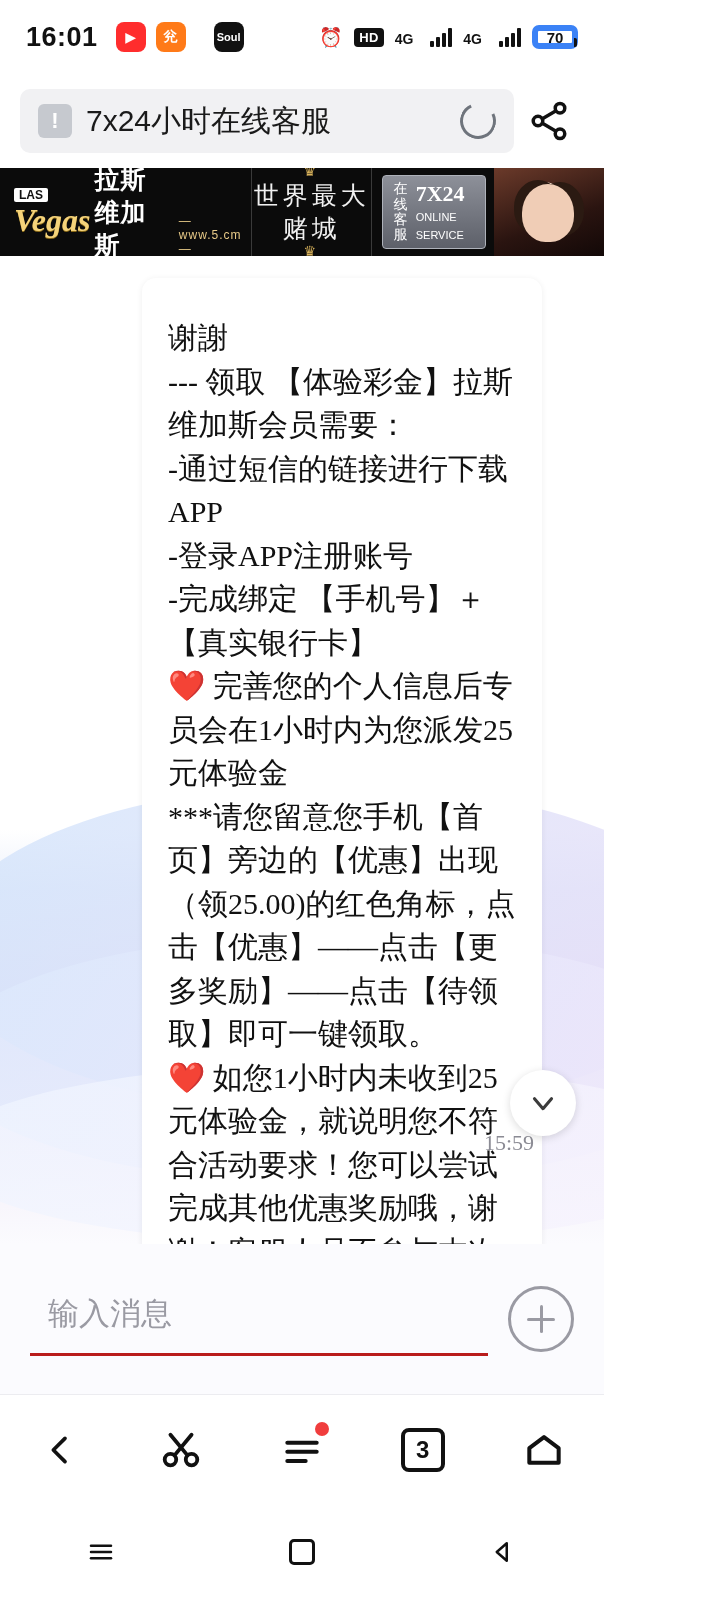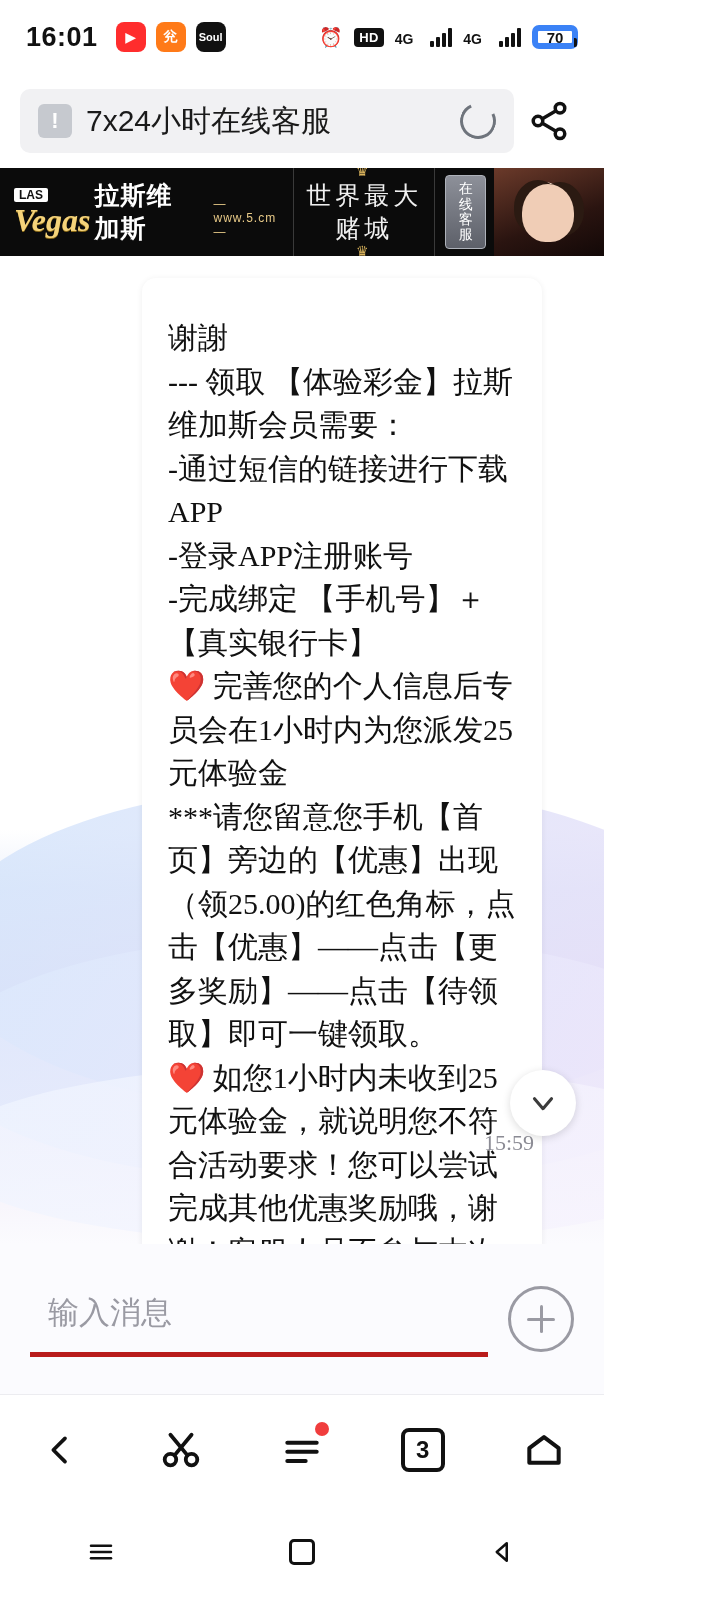--- a/index.html
+++ b/index.html
@@ -30,21 +30,21 @@
     margin-right: 18px;
   }
   .status-icons-left { display: flex; align-items: center; gap: 10px; }
   .app-badge {
     width: 30px; height: 30px; border-radius: 8px;
     display: flex; align-items: center; justify-content: center;
     font-size: 14px; color: #fff; font-weight: bold;
   }
   .badge-youtube { background: #ff2d2d; }
   .badge-orange  { background: #ff7a18; }
-  .badge-soul    { background: #111; font-size: 11px; }
+  .badge-soul    { background: #111; font-size: 11px; margin-left: 18px; }
   .status-right {
     margin-left: auto;
     display: flex; align-items: center; gap: 11px;
   }
   .si { font-size: 19px; color: #111; line-height: 1; }
   .hd-chip {
     background: #111; color: #fff; font-size: 13px; font-weight: bold;
     padding: 2px 5px; border-radius: 4px; letter-spacing: .3px;
   }
   .net-grp { display: flex; align-items: flex-end; gap: 17px; }
@@ -219,21 +219,21 @@
   .inputbar {
     flex: 0 0 auto;
     height: 150px;
     background: #fbfbfe;
     display: flex; align-items: center;
     padding: 0 30px;
     gap: 20px;
   }
   .msg-field {
     flex: 1 1 auto;
-    border-bottom: 5px solid #b91c1c;
+    border-bottom: 3px solid #b91c1c;
     padding: 10px 4px 18px 18px;
     font-size: 31px; color: #9a9aa3;
   }
   .plus {
     width: 66px; height: 66px; flex: 0 0 auto;
     border: 3px solid #9a9aa3; border-radius: 50%;
     position: relative;
   }
   .plus::before, .plus::after {
     content: ""; position: absolute; background: #9a9aa3; border-radius: 2px;
@@ -336,20 +336,24 @@
     </div>
     <div class="banner-mid">
       <span class="crown">♛</span>
       <span>世界最大赌城</span>
       <span class="crown">♛</span>
     </div>
     <div class="banner-cta">
       <span class="cta-cn">
         <span>在线</span><br>
         <span>客服</span>
+      </span>
+      <span>
+        <span class="cta-num">7X24</span><br>
+        <span class="cta-en">ONLINE SERVICE</span>
       </span>
     </div>
     <div class="banner-photo"></div>
   </div>
 
   <div class="chat">
     <div class="swoosh1"></div>
     <div class="swoosh2"></div>
     <div class="swoosh3"></div>
 

